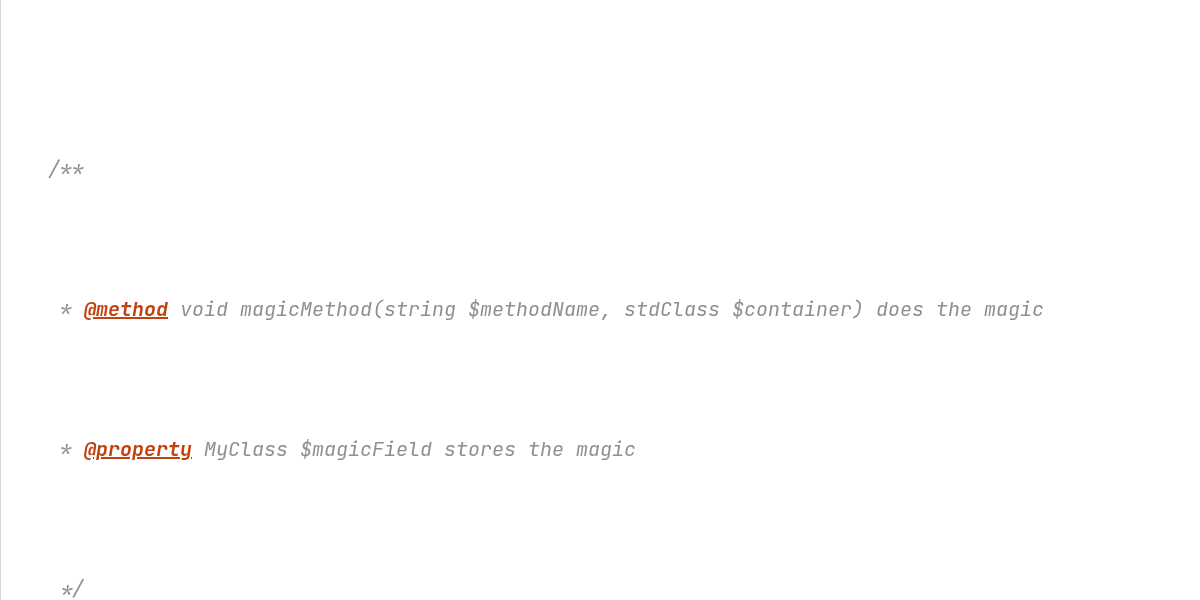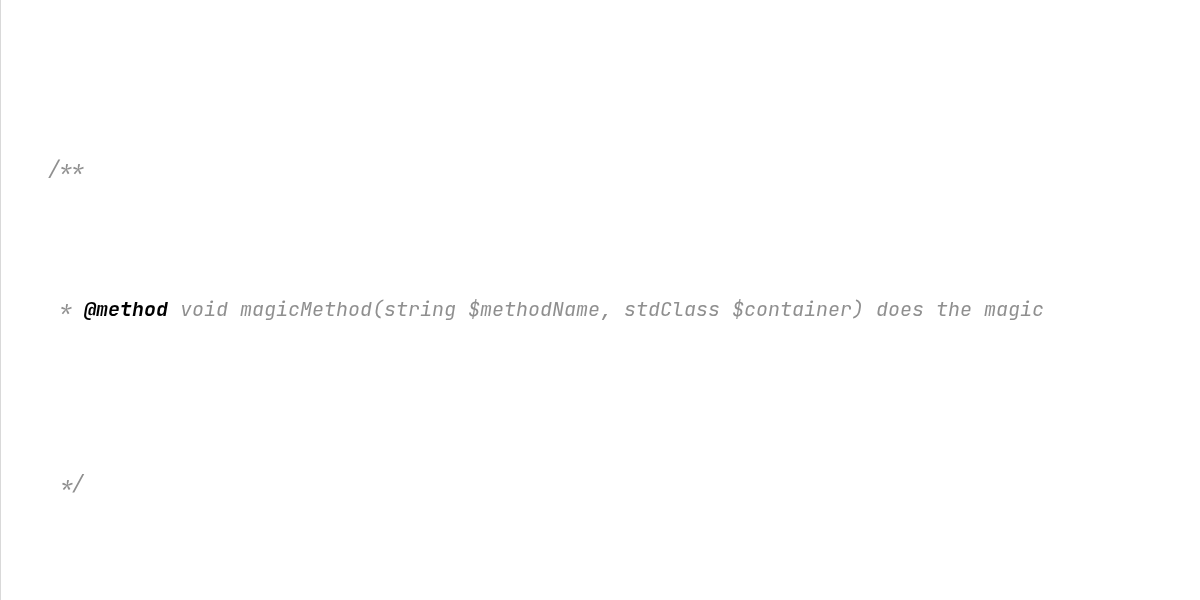--- a/index.html
+++ b/index.html
@@ -25,32 +25,33 @@
     top: 0;
     bottom: 0;
     width: 1px;
     background: #d9d9d9;
   }
   .line {
     padding-left: 48px;
     position: relative;
   }
   .comment { color: #8f8f8f; font-style: italic; }
-  .tag { color: #000000; font-style: italic; font-weight: 600; }
+  .tag { color: #c2410c; font-style: italic; font-weight: 600; text-decoration: underline; }
 </style>
 </head>
 <body>
 
 <div class="code">
   <div class="gutter-line"></div>
 
   <div class="line"><span class="comment">/**</span></div>
 
   <div class="line"><span class="comment"> * </span><span class="tag">@method</span><span class="comment"> void magicMethod(string $methodName, stdClass $container) does the magic</span></div>
 
+  <div class="line"><span class="comment"> * </span><span class="tag">@property</span><span class="comment"> MyClass $magicField stores the magic</span></div>
 
   <div class="line"><span class="comment"> */</span></div>
 
   
 
   
 
   
 
   

